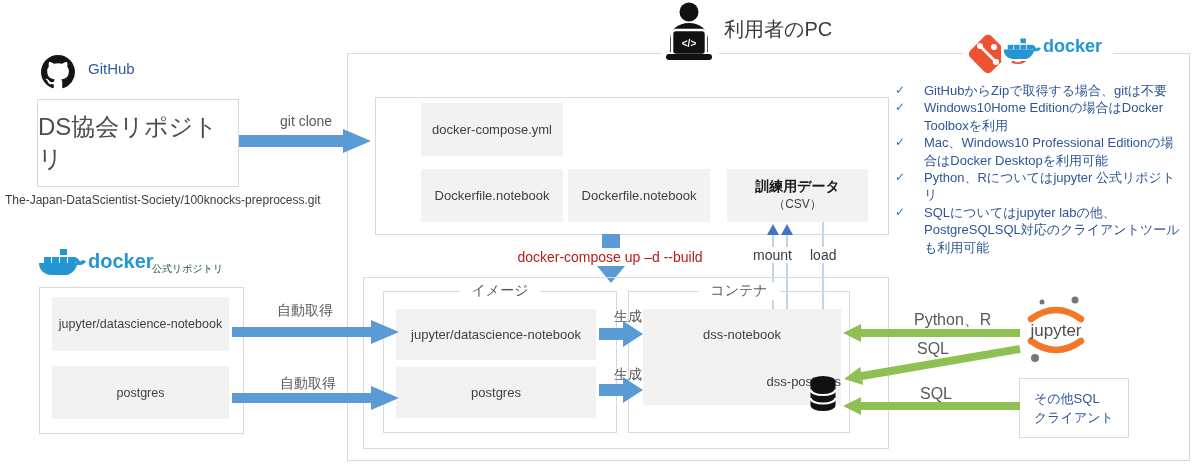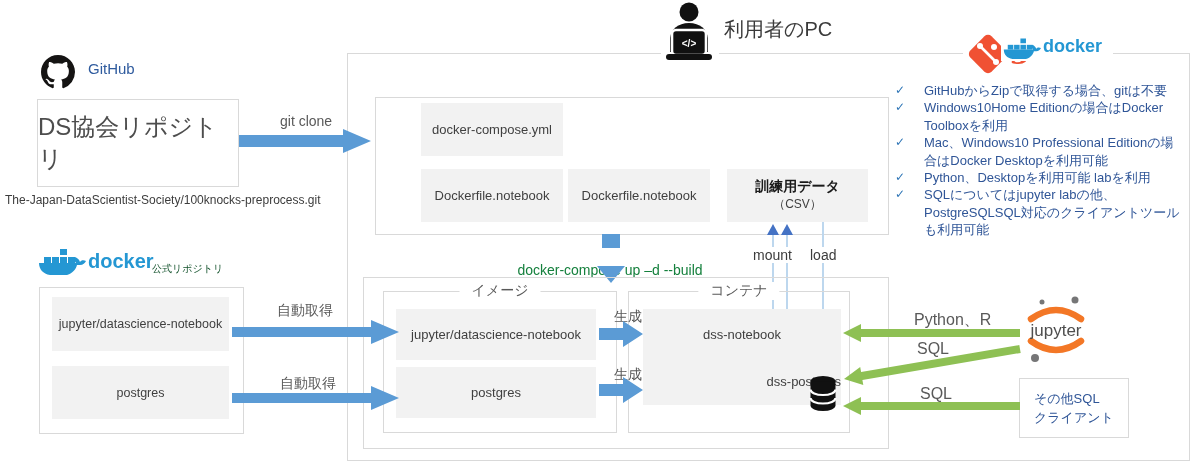--- a/index.html
+++ b/index.html
@@ -64,21 +64,21 @@
   </div>
   <div class="gbox" style="left:568px;top:169px;width:142px;height:53px;">
     <span>Dockerfile.notebook</span>
   </div>
   <div class="gbox" style="left:727px;top:169px;width:141px;height:53px;flex-direction:column;">
     <span style="font-weight:bold;font-size:14px;color:#1a1a1a;">訓練用データ</span>
     <span style="font-size:12px;color:#3F3F3F;">（CSV）</span>
   </div>
 
   <div class="abs" style="left:602px;top:234px;width:18px;height:14px;background:#5B9BD5;"></div>
-  <div class="abs" style="left:500px;top:249px;width:220px;text-align:center;font-size:14px;color:#15803d;white-space:nowrap;margin-top:13px;">docker-compose up –d --build</div>
+  <div class="abs" style="left:500px;top:249px;width:220px;text-align:center;font-size:14px;color:#b91c1c;white-space:nowrap;">docker-compose up –d --build</div>
   <div class="abs" style="left:597px;top:266px;width:0;height:0;border-left:14px solid transparent;border-right:14px solid transparent;border-top:17px solid #5B9BD5;"></div>
 
   <div class="tri-up" style="left:767px;top:224px;"></div>
   <div class="tri-up" style="left:781px;top:224px;"></div>
   <div class="vline" style="left:772px;top:235px;height:74px;"></div>
   <div class="vline" style="left:786px;top:235px;height:74px;"></div>
   <div class="vline" style="left:822px;top:222px;height:145px;"></div>
   <div class="tri-down" style="left:817px;top:367px;"></div>
   <div class="abs wbg" style="left:750px;top:247px;font-size:14px;color:#3C3C3C;padding:0 3px;">mount</div>
   <div class="abs wbg" style="left:807px;top:247px;font-size:14px;color:#3C3C3C;padding:0 3px;">load</div>
@@ -186,21 +186,21 @@
     <div class="note">
       <span class="note-check">✓</span>
       <span class="note-text">Windows10Home Editionの場合はDocker Toolboxを利用</span>
     </div>
     <div class="note">
       <span class="note-check">✓</span>
       <span class="note-text">Mac、Windows10 Professional Editionの場合はDocker Desktopを利用可能</span>
     </div>
     <div class="note">
       <span class="note-check">✓</span>
-      <span class="note-text">Python、Desktopを利用可能 labを利用</span>
+      <span class="note-text">Python、Rについてはjupyter 公式リポジトリ</span>
     </div>
     <div class="note">
       <span class="note-check">✓</span>
       <span class="note-text">SQLについてはjupyter labの他、PostgreSQLSQL対応のクライアントツールも利用可能</span>
     </div>
   </div>
 
   <svg class="abs" style="left:1018px;top:292px;" width="76" height="76" viewBox="0 0 76 76">
     <circle cx="24" cy="10" r="2.5" fill="#767677"></circle>
     <circle cx="57" cy="8" r="3.5" fill="#767677"></circle>

